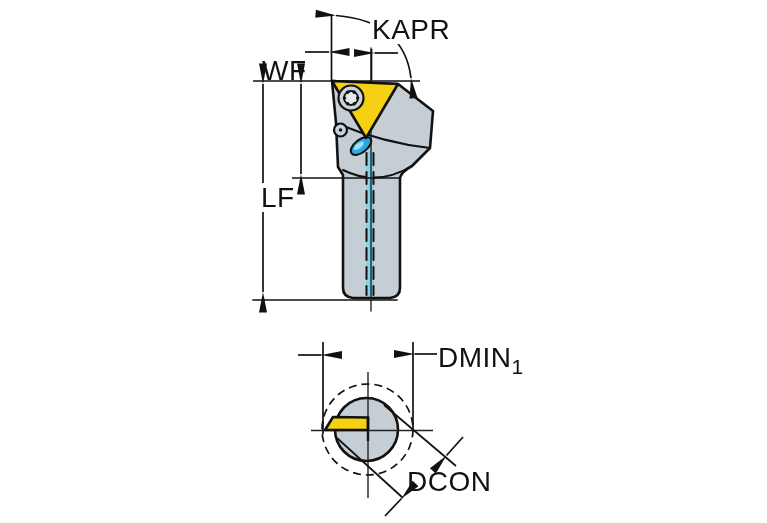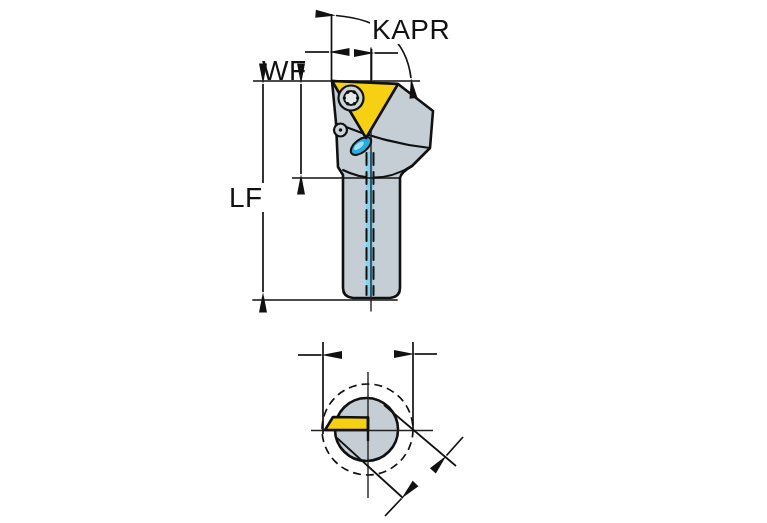--- a/index.html
+++ b/index.html
@@ -100,14 +100,16 @@
       <line x1="437" y1="354" x2="414.5" y2="354" marker-end="url(#ah)"></line>
       <line x1="384" y1="405" x2="456" y2="466"></line>
       <line x1="337" y1="438" x2="403" y2="498"></line>
       <line x1="463" y1="437" x2="446.5" y2="455.5" marker-end="url(#ah)"></line>
       <line x1="385" y1="516" x2="401.5" y2="498.5" marker-end="url(#ah)"></line>
     </g>
   </svg>
 
   <div class="lbl bg" style="left:370px;top:15px;">KAPR</div>
   <div class="lbl" style="left:262px;top:56px;">WF</div>
-  <div class="lbl bg" style="left:227px;top:183px;">LF</div>
+  <div class="lbl bg" style="left:259px;top:183px;">LF</div>
+  <div class="lbl" style="left:438px;top:343px;"><span>DMIN</span><span class="sub">1</span></div>
+  <div class="lbl" style="left:407px;top:467px;">DCON</div>
 </div>
 
 </body></html>

